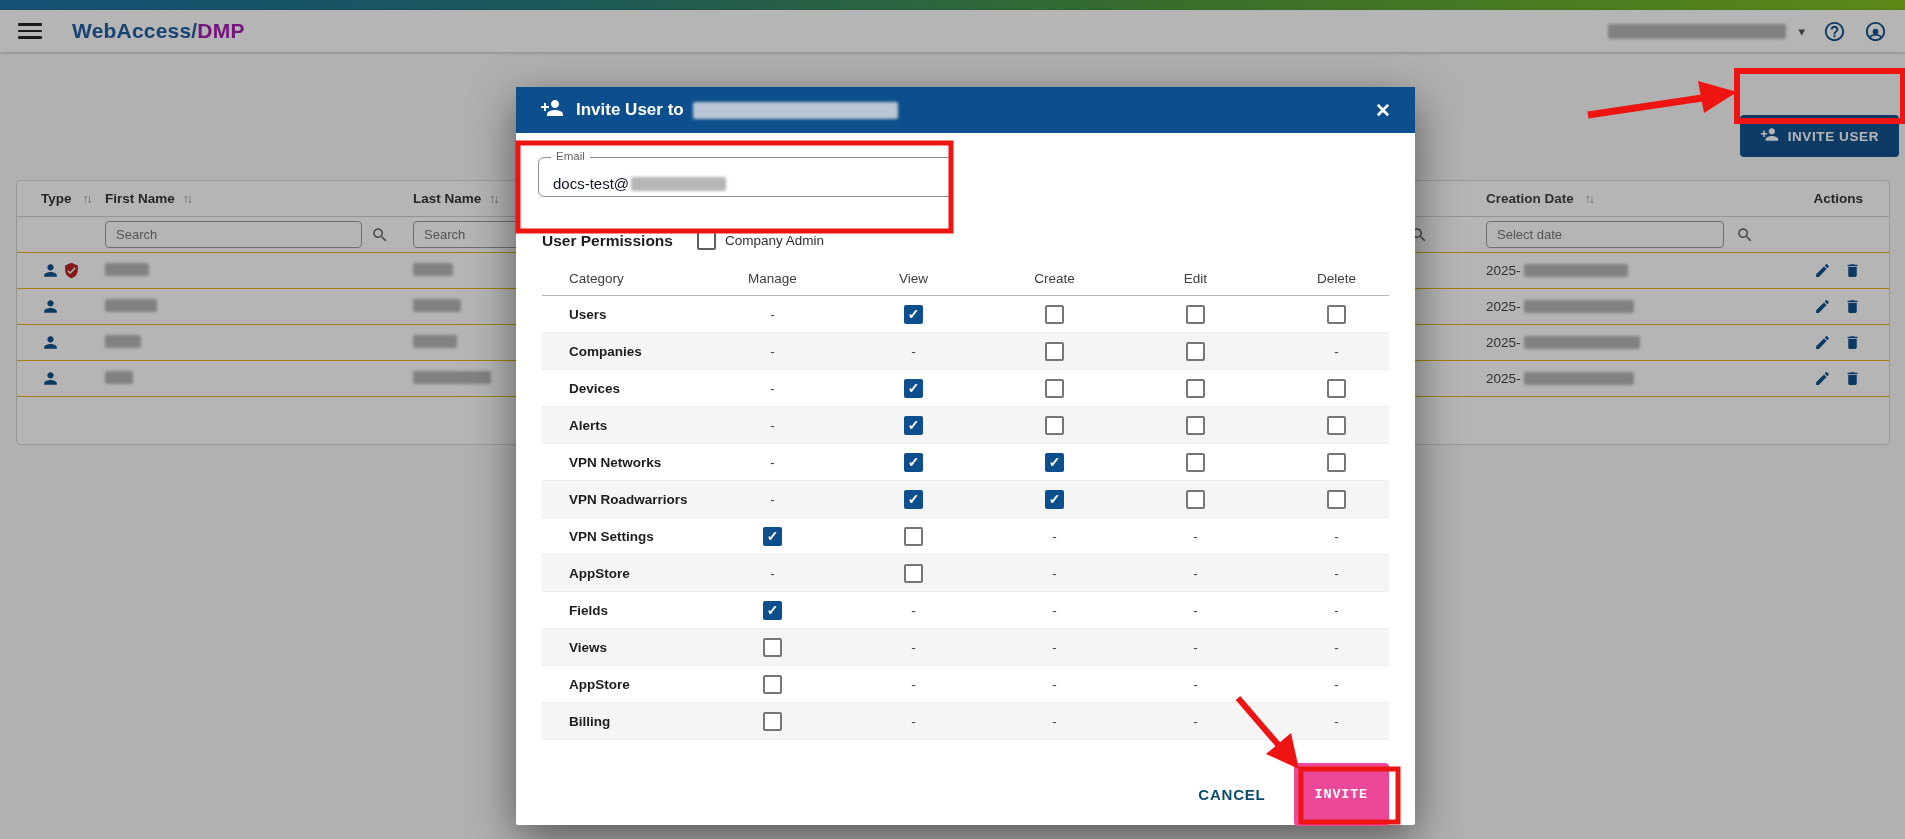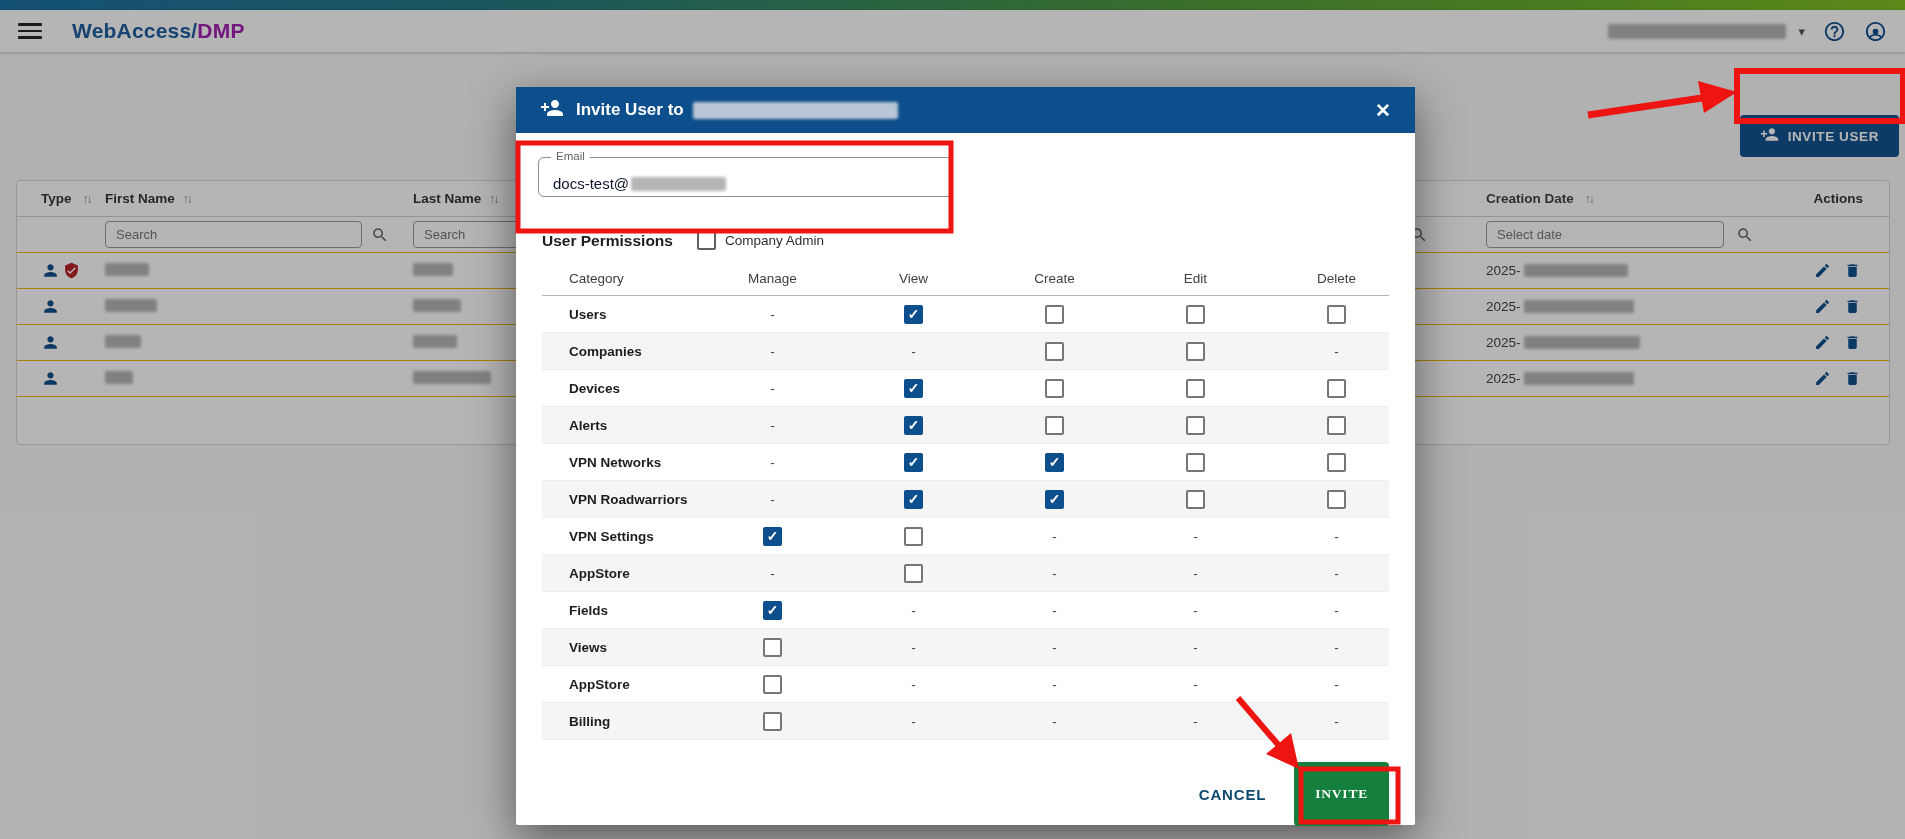--- a/index.html
+++ b/index.html
@@ -76,21 +76,21 @@
   .p-row > :not(.cat) { justify-self:center; }
   .p-row .cat { font-weight:bold; color:#1d1d1d; }
   .cb { width:19px; height:19px; border-radius:2px; display:flex; align-items:center; justify-content:center; cursor:pointer; }
   .cb.un { border:2px solid #767676; background:#fff; }
   .cb.ck { background:#0d4e8c; color:#fff; font-size:14px; font-weight:bold; }
   .cb-sm { width:19px; height:19px; border:2px solid #5f5f5f; border-radius:2px; background:#fff; }
   .dash { color:#3c4043; }
 
   .modal-foot { display:flex; justify-content:flex-end; align-items:center; gap:28px; padding-right:26px; height:62px; flex:none; }
   .cancel-btn { background:none; border:none; font-family:inherit; font-size:15px; font-weight:bold; letter-spacing:.8px; color:#0c4a6e; cursor:pointer; }
-  .invite-btn { background:#15803d; border:none; border-radius:4px; color:#fff; font-family:Liberation Serif, serif; font-size:13.5px; font-weight:bold; letter-spacing:.8px; padding:24px 21px; cursor:pointer; }
+  .invite-btn { background:#ec4899; border:none; border-radius:4px; color:#fff; font-family:Liberation Mono, monospace; font-size:13.5px; font-weight:bold; letter-spacing:.8px; padding:24px 21px; cursor:pointer; }
 
   
   .annotations { position:absolute; inset:0; z-index:300; pointer-events:none; }
 </style>
 </head>
 <body>
 
 <div class="gradbar"></div>
 
 <header class="appbar">

